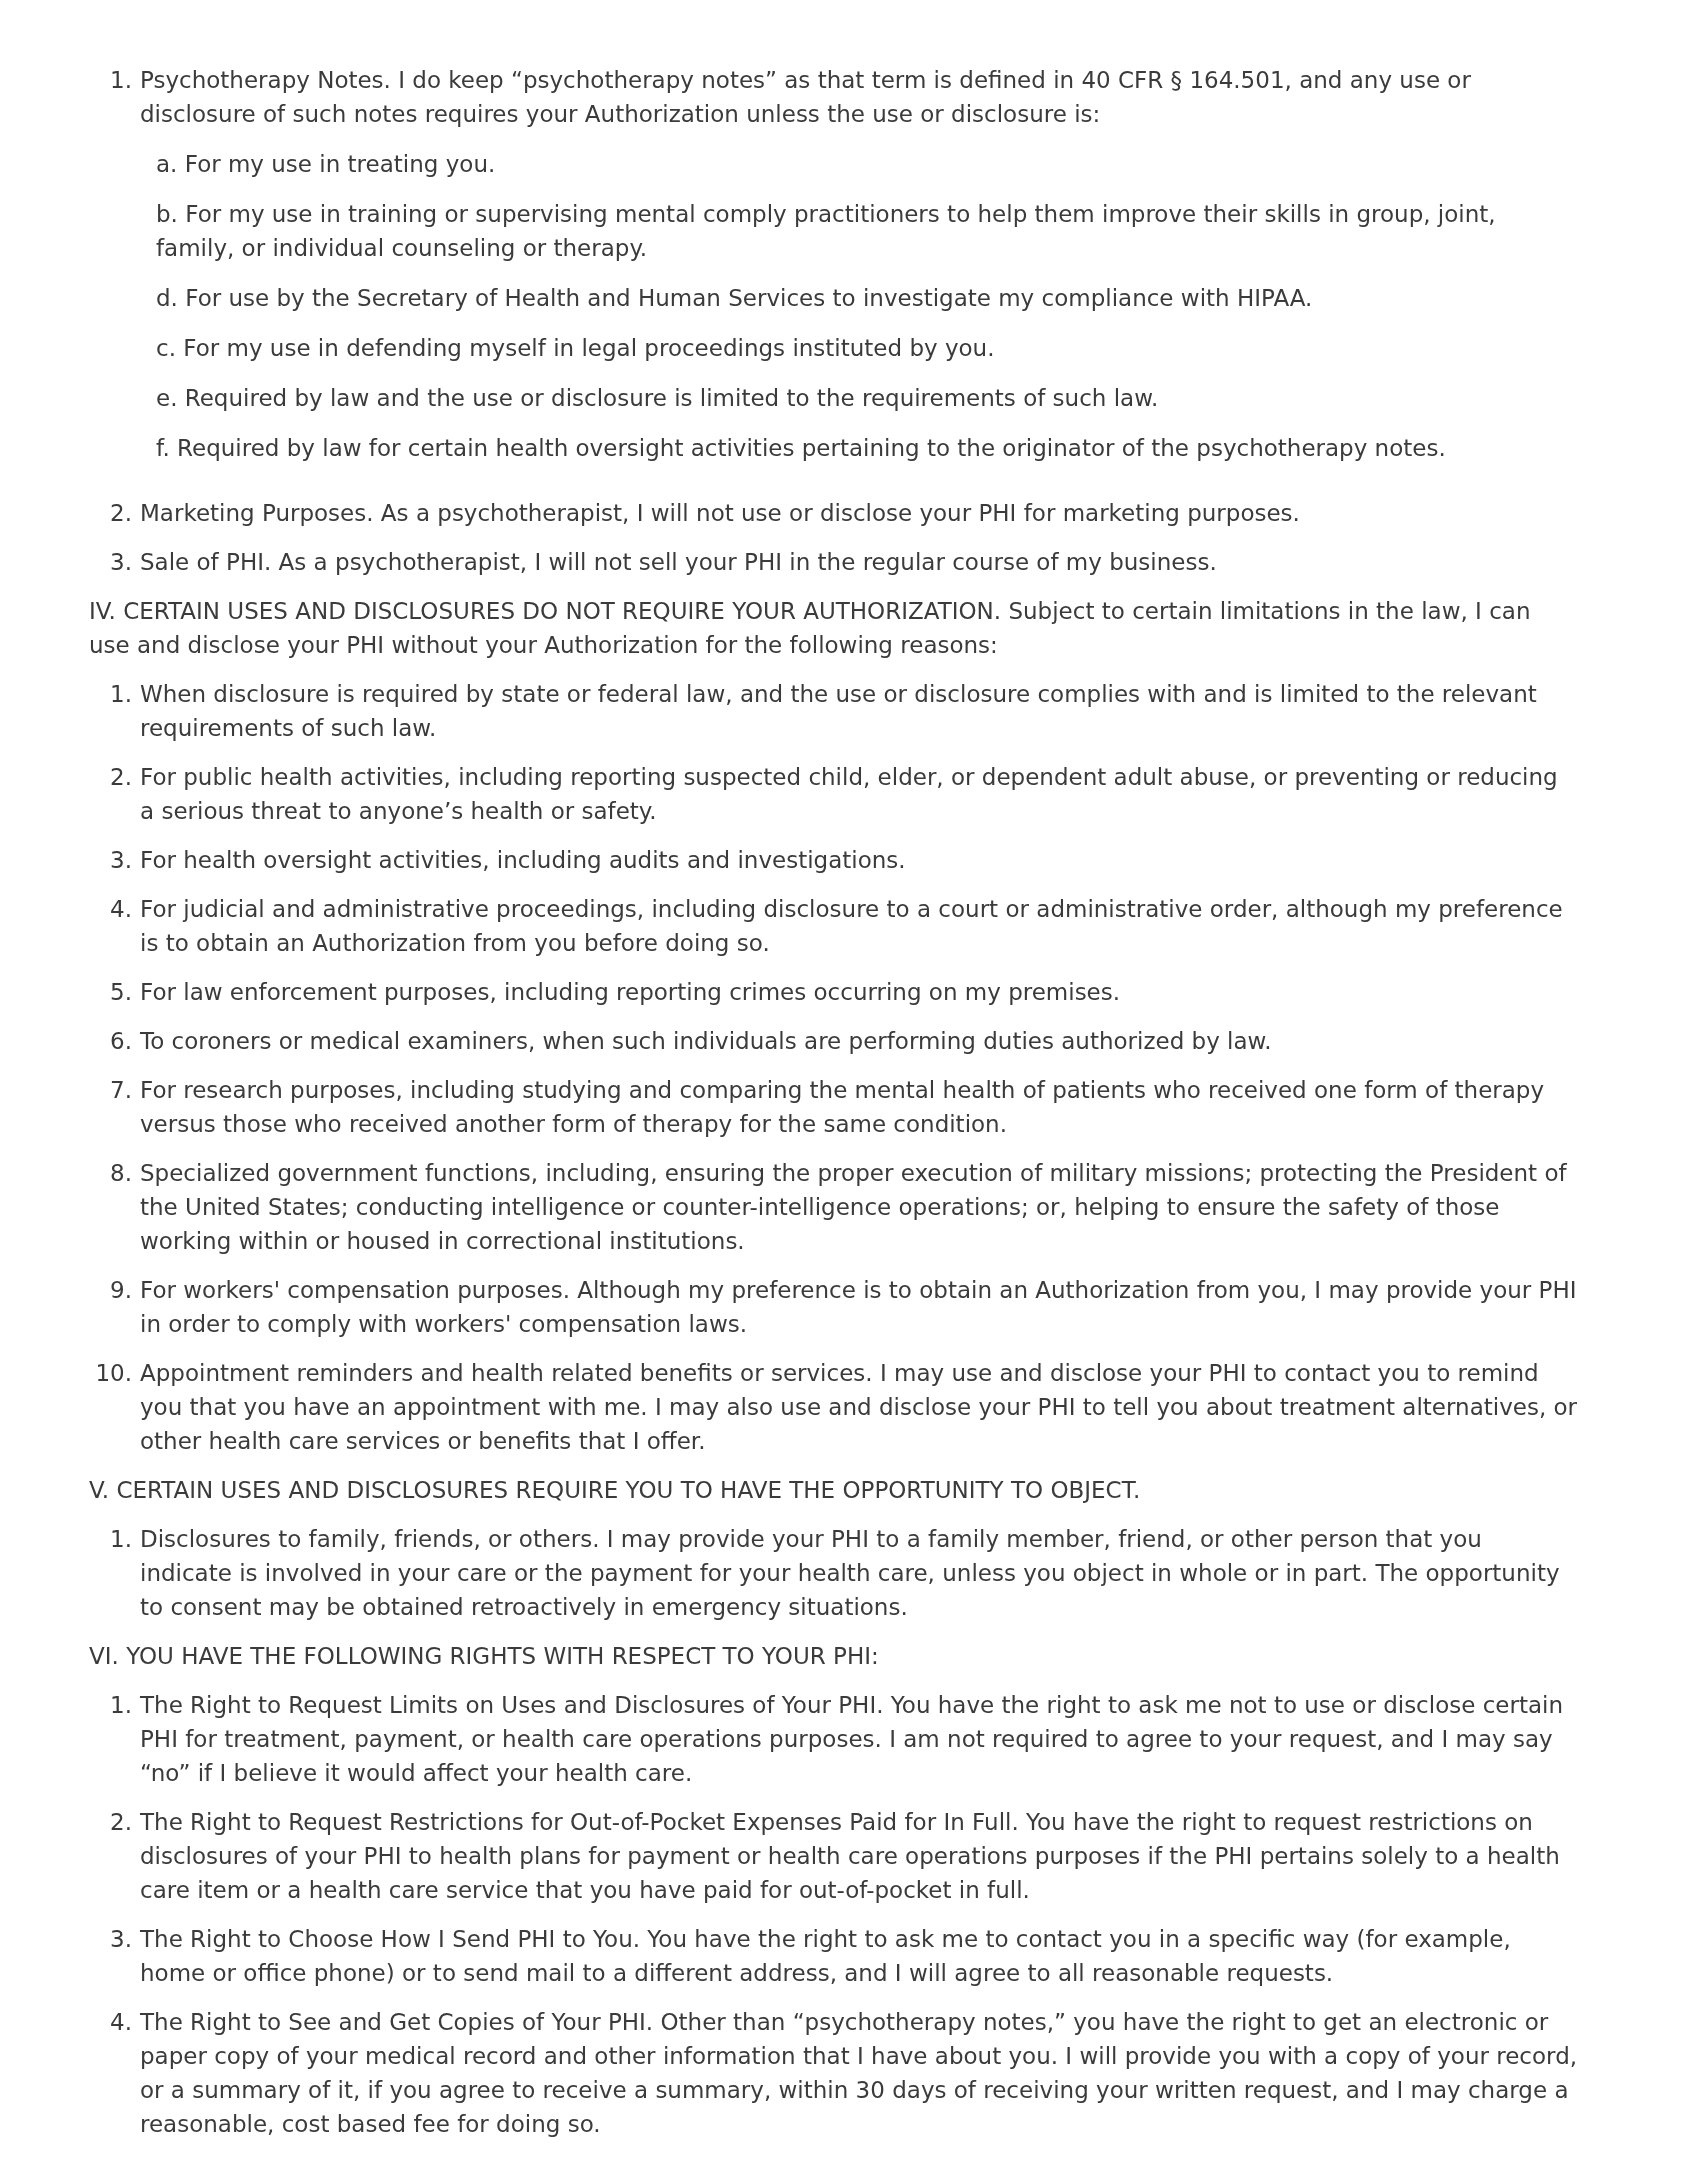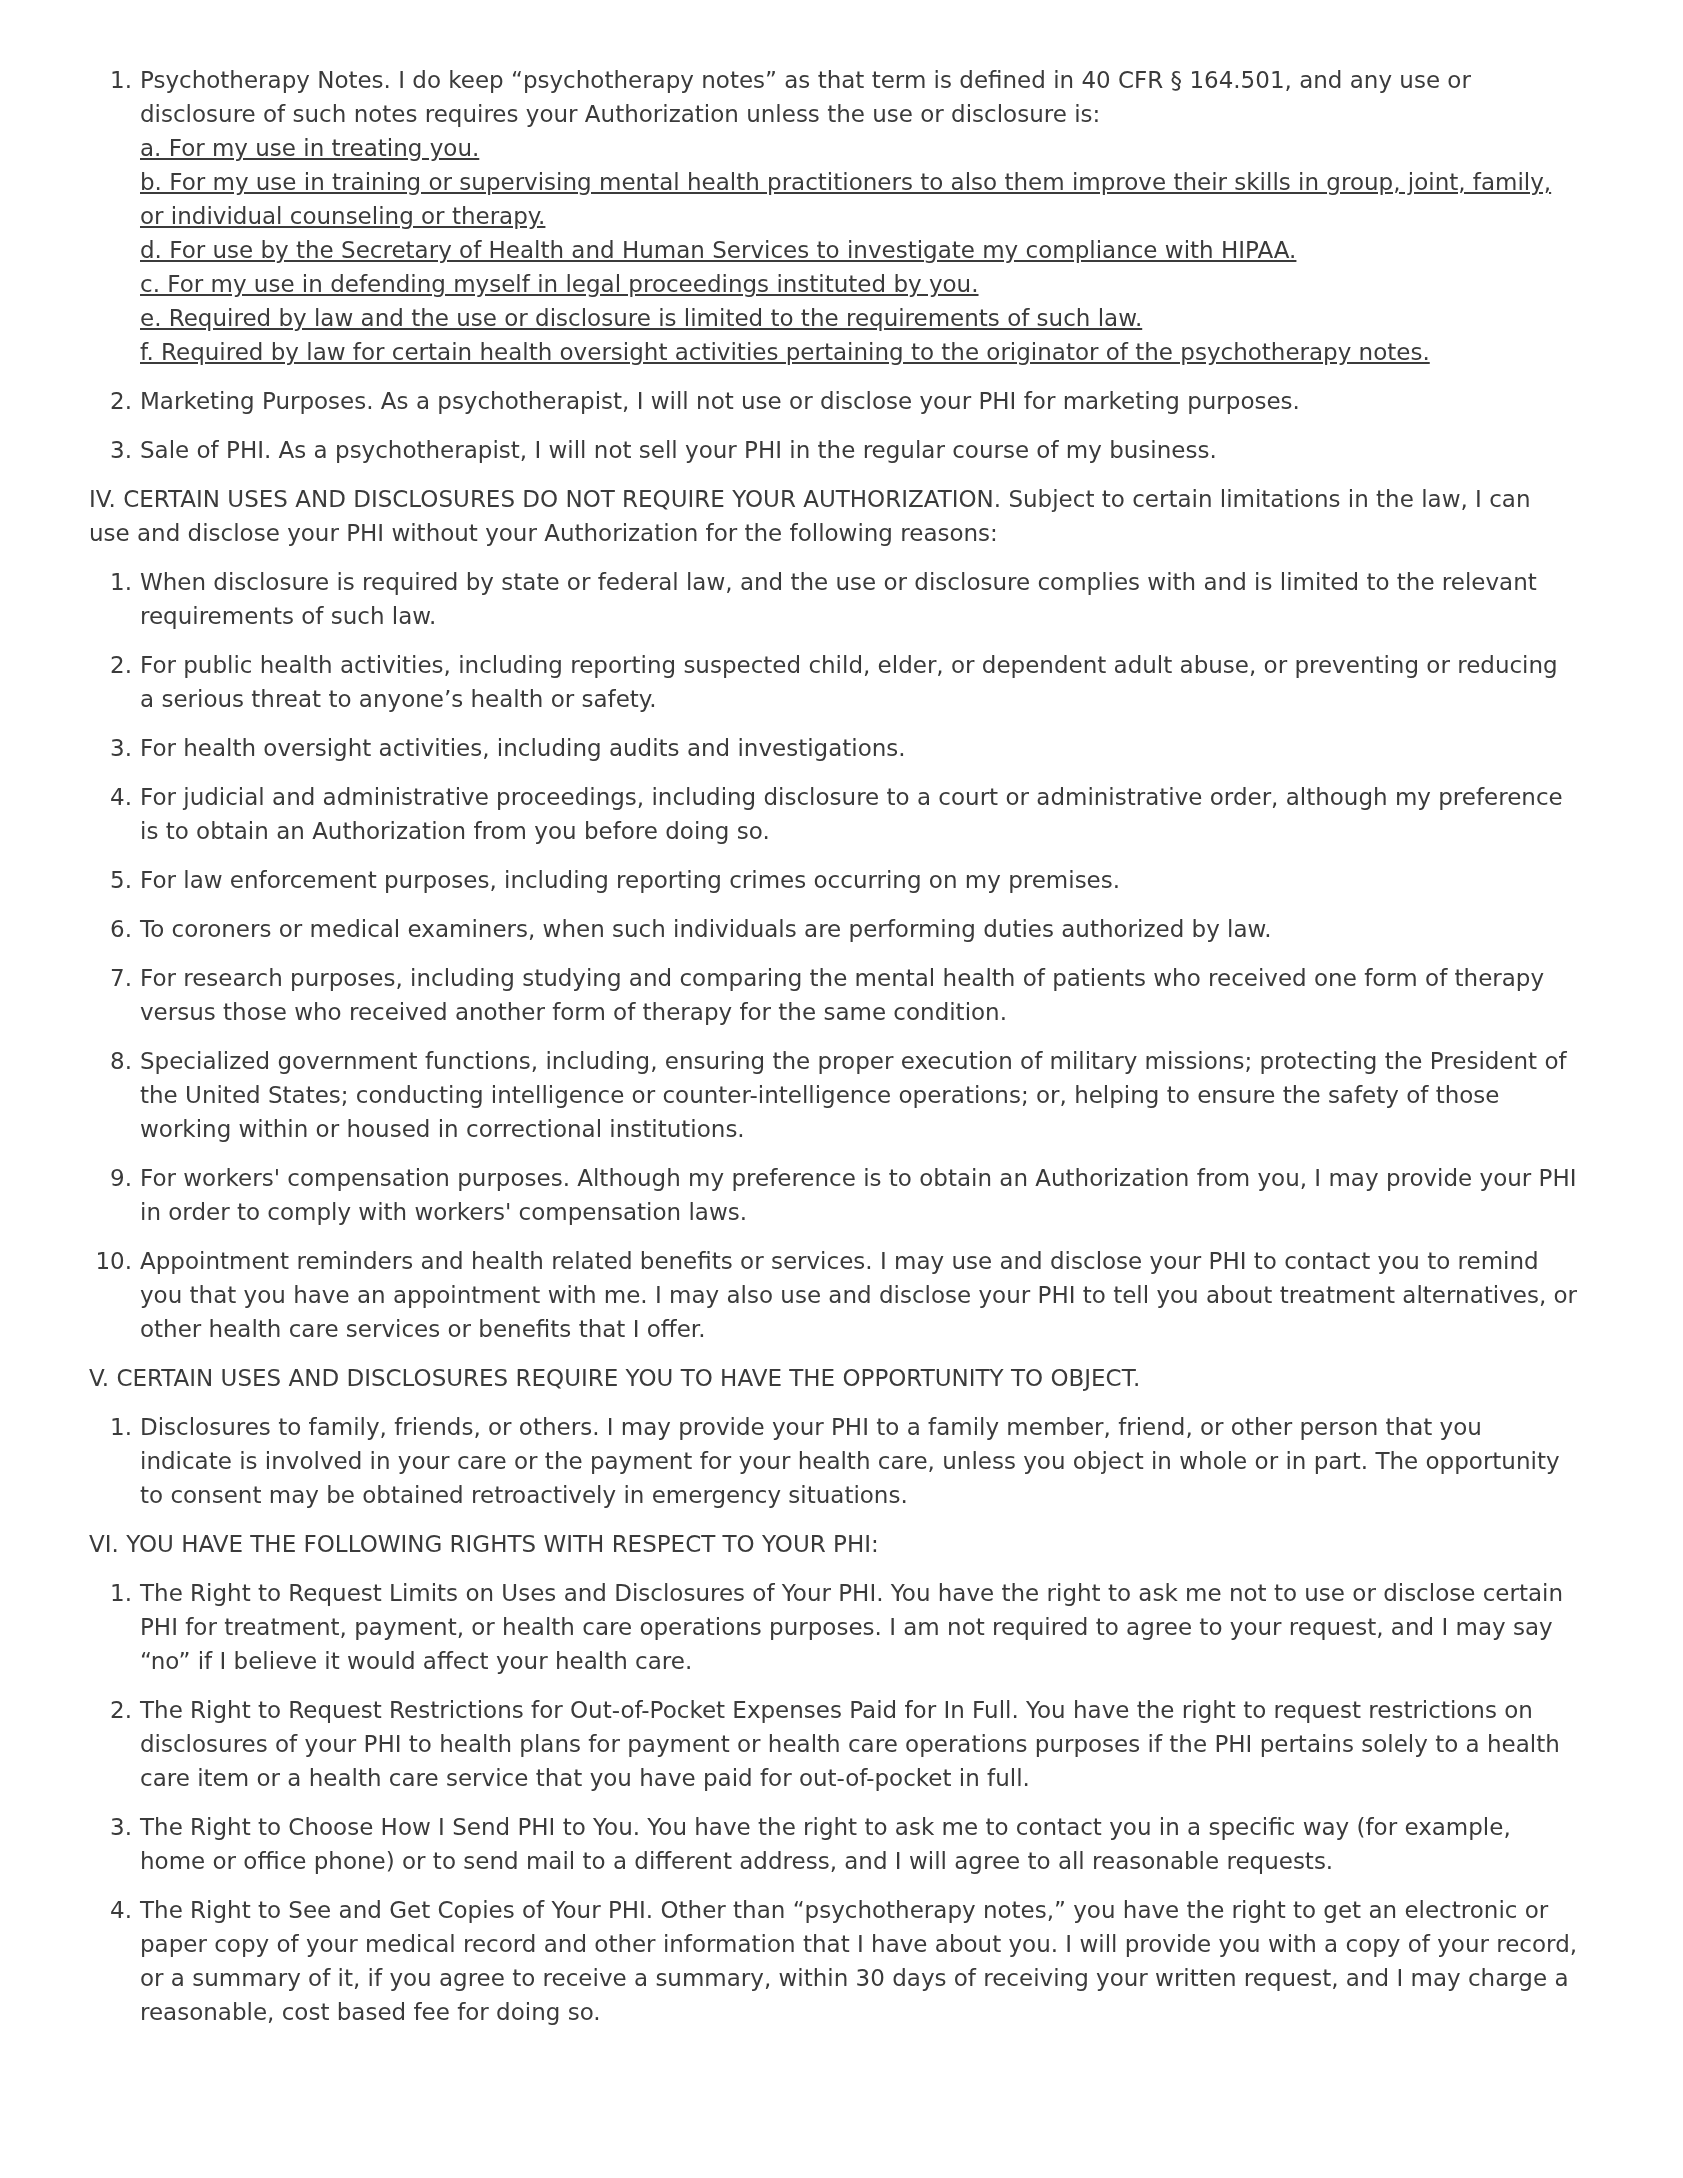--- a/index.html
+++ b/index.html
@@ -22,34 +22,34 @@
   }
   .list { margin: 0; padding: 0; }
   .item {
     display: grid;
     grid-template-columns: 43px 1fr;
     column-gap: 8px;
     margin: 0 0 15px 0;
   }
   .item .num { text-align: right; white-space: nowrap; }
   .heading { margin: 4px 0 15px 0; }
-  .sub { margin: 0; text-decoration: underline; }
+  .sub { margin: 16px; }
 </style>
 </head>
 <body>
 
 <div class="page">
 
   <div class="list">
     <div class="item">
       <span class="num">1.</span>
       <div class="txt">
         <div>Psychotherapy Notes. I do keep “psychotherapy notes” as that term is defined in 40 CFR § 164.501, and any use or disclosure of such notes requires your Authorization unless the use or disclosure is:</div>
         <div class="sub">a. For my use in treating you.</div>
-        <div class="sub">b. For my use in training or supervising mental health practitioners to also them improve their skills in group, joint, family, or individual counseling or therapy.</div>
+        <div class="sub">b. For my use in training or supervising mental comply practitioners to help them improve their skills in group, joint, family, or individual counseling or therapy.</div>
         <div class="sub">d. For use by the Secretary of Health and Human Services to investigate my compliance with HIPAA.</div>
         <div class="sub">c. For my use in defending myself in legal proceedings instituted by you.</div>
         <div class="sub">e. Required by law and the use or disclosure is limited to the requirements of such law.</div>
         <div class="sub">f. Required by law for certain health oversight activities pertaining to the originator of the psychotherapy notes.</div>
       </div>
     </div>
     <div class="item">
       <span class="num">2.</span>
       <div class="txt">Marketing Purposes. As a psychotherapist, I will not use or disclose your PHI for marketing purposes.</div>
     </div>

